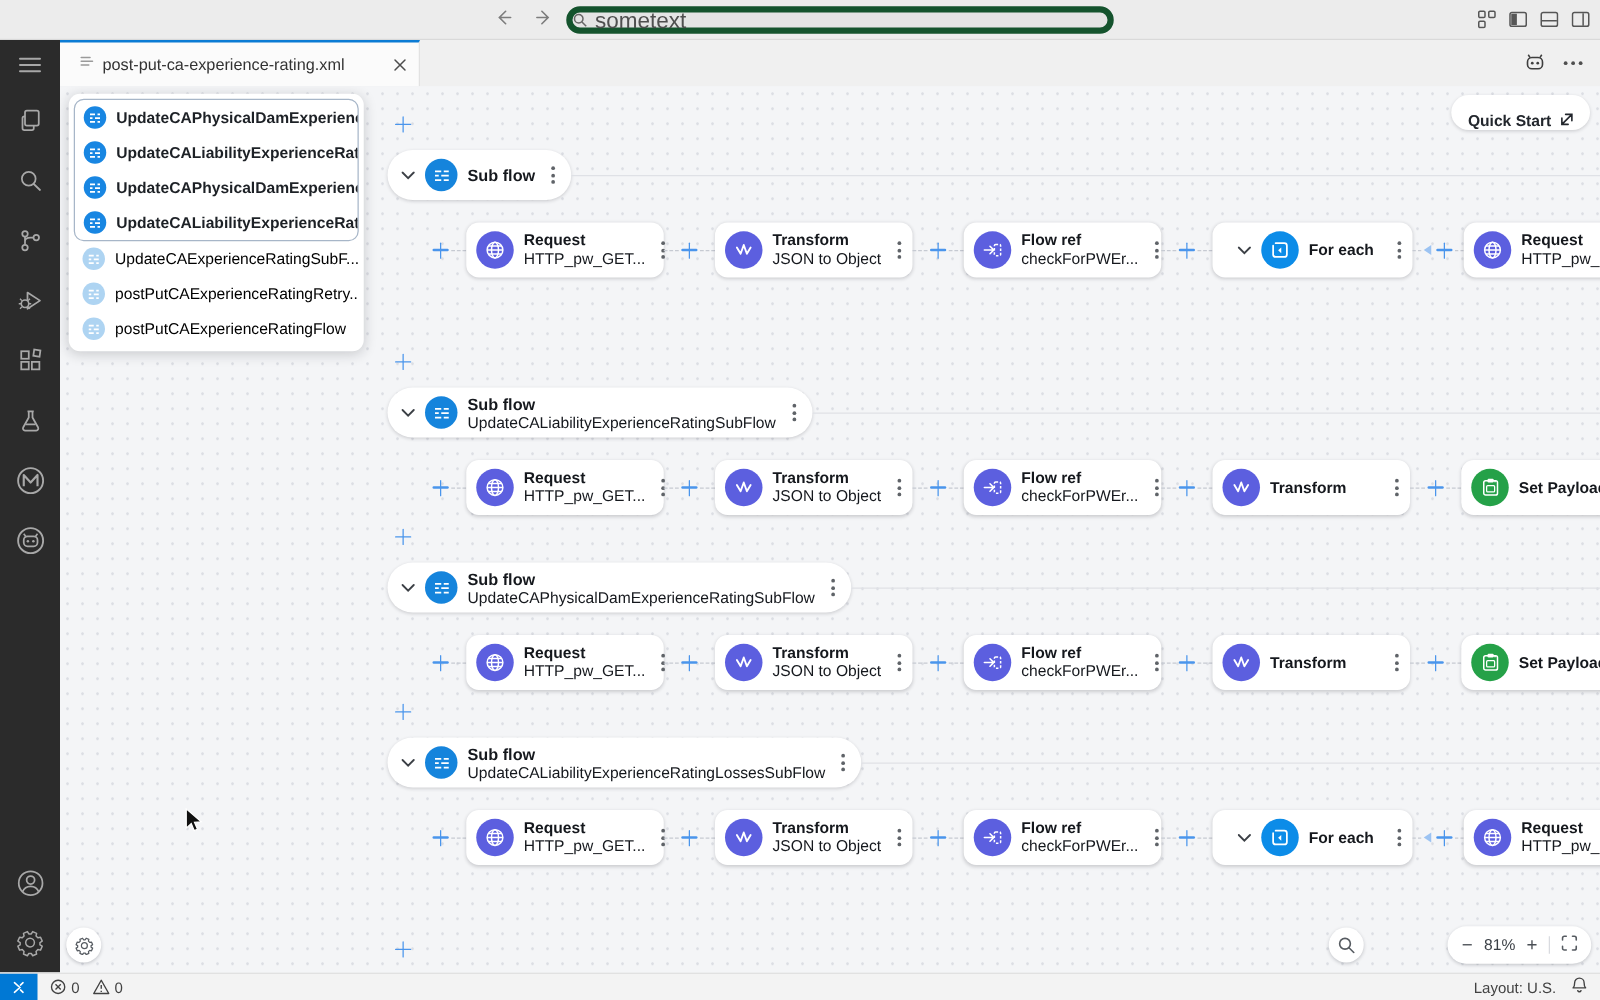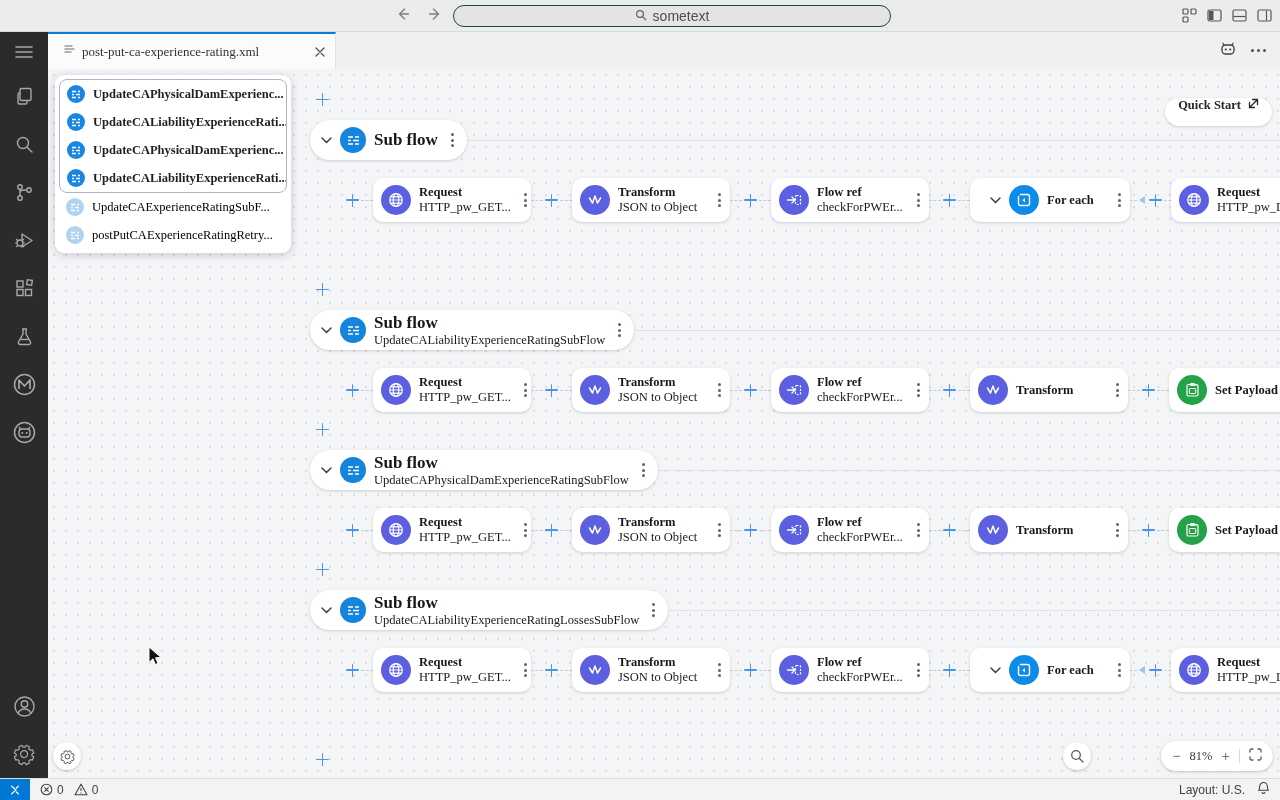--- a/index.html
+++ b/index.html
@@ -4,26 +4,26 @@
 <style>
   * { margin:0; padding:0; box-sizing:border-box; }
   html,body { width:1280px; height:800px; overflow:hidden; }
   body { font-family:"Liberation Sans", sans-serif; background:#ececec; font-size:13px; color:#1e2329; }
   .screen { width:1280px; height:800px; display:flex; flex-direction:column; }
 
   
   .titlebar { height:32px; background:#ececec; border-bottom:1px solid #d9d9d9; position:relative; flex:0 0 auto; }
   .nav-arrows { position:absolute; left:394px; top:6px; display:flex; gap:18px; color:#7d7d7d; }
   .nav-arrows svg { display:block; }
-  .cmd-center { position:absolute; left:453px; top:5px; width:438px; height:22px; background:#e4e4e4; border:1px solid #14532d; border-radius:11px; display:flex; align-items:center; justify-content:center; gap:6px; color:#4f4f4f; font-size:14px; }
+  .cmd-center { position:absolute; left:453px; top:5px; width:438px; height:22px; background:#e4e4e4; border:5px solid #14532d; border-radius:11px; display:flex; align-items:center; gap:6px; color:#4f4f4f; font-size:18px; }
   .tb-icons { position:absolute; right:8px; top:8px; display:flex; gap:10px; align-items:center; }
   .tb-icons svg { display:block; }
 
   
-  .main { flex:1 1 auto; display:flex; min-height:0;font-family:Liberation Serif, serif; }
+  .main { flex:1 1 auto; display:flex; min-height:0; }
   .activitybar { width:48px; background:#2b2b2b; display:flex; flex-direction:column; align-items:center; flex:0 0 auto; }
   .ab-slot { height:48px; width:48px; display:flex; align-items:center; justify-content:center; cursor:pointer; }
   .ab-slot.first { height:40px; }
   .ab-spacer { flex:1; }
   .activitybar svg { display:block; }
 
   .editor { flex:1; display:flex; flex-direction:column; min-width:0; background:#f2f2f2; }
 
   
   .tabbar { height:37px; background:#f0f0f0; display:flex; align-items:stretch; position:relative; flex:0 0 auto; }
@@ -31,21 +31,21 @@
   .tab-close { margin-left:auto; display:flex; align-items:center; cursor:pointer; }
   .tab-actions { margin-left:auto; display:flex; align-items:center; gap:15px; padding-right:14px; }
   .dots-h { display:flex; gap:3px; }
   .dots-h i { width:3px; height:3px; border-radius:50%; background:#4f4f4f; }
 
   
   .canvas { position:relative; flex:1; background:#f4f5f7;
     background-image:radial-gradient(circle, #dcdee4 1px, rgba(0,0,0,0) 1.2px);
     background-size:12px 12px; overflow:hidden; }
 
-  .quickstart { position:absolute; top:7px; right:8px; height:28px; background:#fff; border-radius:15px; box-shadow:0 1px 3px rgba(20,24,35,.18); display:flex; align-items:flex-start; gap:7px; padding:0 13px; font-size:12.5px; font-weight:600; color:#23272d; cursor:pointer;margin-top:22px; }
+  .quickstart { position:absolute; top:7px; right:8px; height:28px; background:#fff; border-radius:15px; box-shadow:0 1px 3px rgba(20,24,35,.18); display:flex; align-items:flex-end; gap:7px; padding:0 13px; font-size:12.5px; font-weight:600; color:#23272d; cursor:pointer; }
 
   
   .palette { position:absolute; left:7px; top:6px; width:236px; background:#fff; border-radius:9px; box-shadow:0 2px 10px rgba(20,24,35,.20); padding:4px; z-index:5; }
   .pal-box { border:1px solid #a7b6c8; border-radius:8px; }
   .pal-item { height:28px; display:flex; align-items:center; gap:8px; padding:0 7px; cursor:pointer; white-space:nowrap; overflow:hidden; }
   .pal-ico { width:18px; height:18px; border-radius:50%; background:#1886e2; flex:0 0 auto; display:flex; align-items:center; justify-content:center; }
   .pal-item span { font-size:12.5px; color:#1d2126; font-weight:600; }
   .pal-item.off .pal-ico { background:#aed4f2; }
   .pal-item.off span { color:#000000; font-weight:400; }
 
@@ -53,21 +53,21 @@
   .plusbtn { width:13px; height:13px; position:relative; flex:0 0 auto; cursor:pointer; }
   .plusbtn::before { content:""; position:absolute; left:5.6px; top:0; width:1.9px; height:13px; background:#4a95ec; border-radius:1px; }
   .plusbtn::after  { content:""; position:absolute; top:5.6px; left:0; height:1.9px; width:13px; background:#4a95ec; border-radius:1px; }
   .lone-plus { position:absolute; }
 
   
   .sf-head-wrap { position:absolute; left:262px; right:0; height:40px; display:flex; align-items:center; }
   .sf-head { height:40px; background:#fff; border-radius:20px; box-shadow:0 1px 3px rgba(20,24,35,.18); display:flex; align-items:center; gap:8px; padding:0 13px 0 11px; white-space:nowrap; cursor:pointer; }
   .sf-line { flex:1; height:1px; background:#dfe1e6; }
   .sf-ico { width:26px; height:26px; border-radius:50%; background:#1584dc; display:flex; align-items:center; justify-content:center; flex:0 0 auto; }
-  .sf-labels b { display:block; font-size:17px; color:#15181d; }
+  .sf-labels b { display:block; font-size:13px; color:#15181d; }
   .sf-labels span { display:block; font-size:12.5px; color:#15181d; }
 
   
   .row { position:absolute; left:296px; height:44px; display:flex; align-items:center; }
   .dash { width:12px; height:0; border-top:1.6px dashed #c6cad2; flex:0 0 auto; }
   .dash.s { width:7px; }
   .conn-plus { margin:0 2px; }
   .arrow-left { width:0; height:0; border-top:4px solid rgba(0,0,0,0); border-bottom:4px solid rgba(0,0,0,0); border-right:6px solid #9cc3f2; flex:0 0 auto; margin:0 2px; }
 
   .card { height:44px; background:#fff; border-radius:10px; box-shadow:0 1px 3px rgba(20,24,35,.18); display:flex; align-items:center; gap:8px; padding:0 9px 0 8px; flex:0 0 auto; cursor:pointer; white-space:nowrap; }
@@ -311,20 +311,28 @@
               <span>UpdateCAExperienceRatingSubF...</span>
             </div>
           <div class="pal-item off">
               <span class="pal-ico">
                 <svg width="10" height="9" viewBox="0 0 10 9">
                   <path d="M1 1.5h4M7 1.5h2M1 4.5h2M5 4.5h4M1 7.5h4M7 7.5h2" stroke="#fff" stroke-width="1.3"></path>
                 </svg>
               </span>
               <span>postPutCAExperienceRatingRetry...</span>
             </div>
+          <div class="pal-item off">
+              <span class="pal-ico">
+                <svg width="10" height="9" viewBox="0 0 10 9">
+                  <path d="M1 1.5h4M7 1.5h2M1 4.5h2M5 4.5h4M1 7.5h4M7 7.5h2" stroke="#fff" stroke-width="1.3"></path>
+                </svg>
+              </span>
+              <span>postPutCAExperienceRatingFlow</span>
+            </div>
         </div>
 
         <span class="plusbtn lone-plus" style="left:268px;top:24px"></span>
         <span class="plusbtn lone-plus" style="left:268px;top:214px"></span>
         <span class="plusbtn lone-plus" style="left:268px;top:354px"></span>
         <span class="plusbtn lone-plus" style="left:268px;top:494px"></span>
         <span class="plusbtn lone-plus" style="left:268px;top:684px"></span>
 
         <div class="sf-head-wrap" style="top:51px">
           <div class="sf-head">

